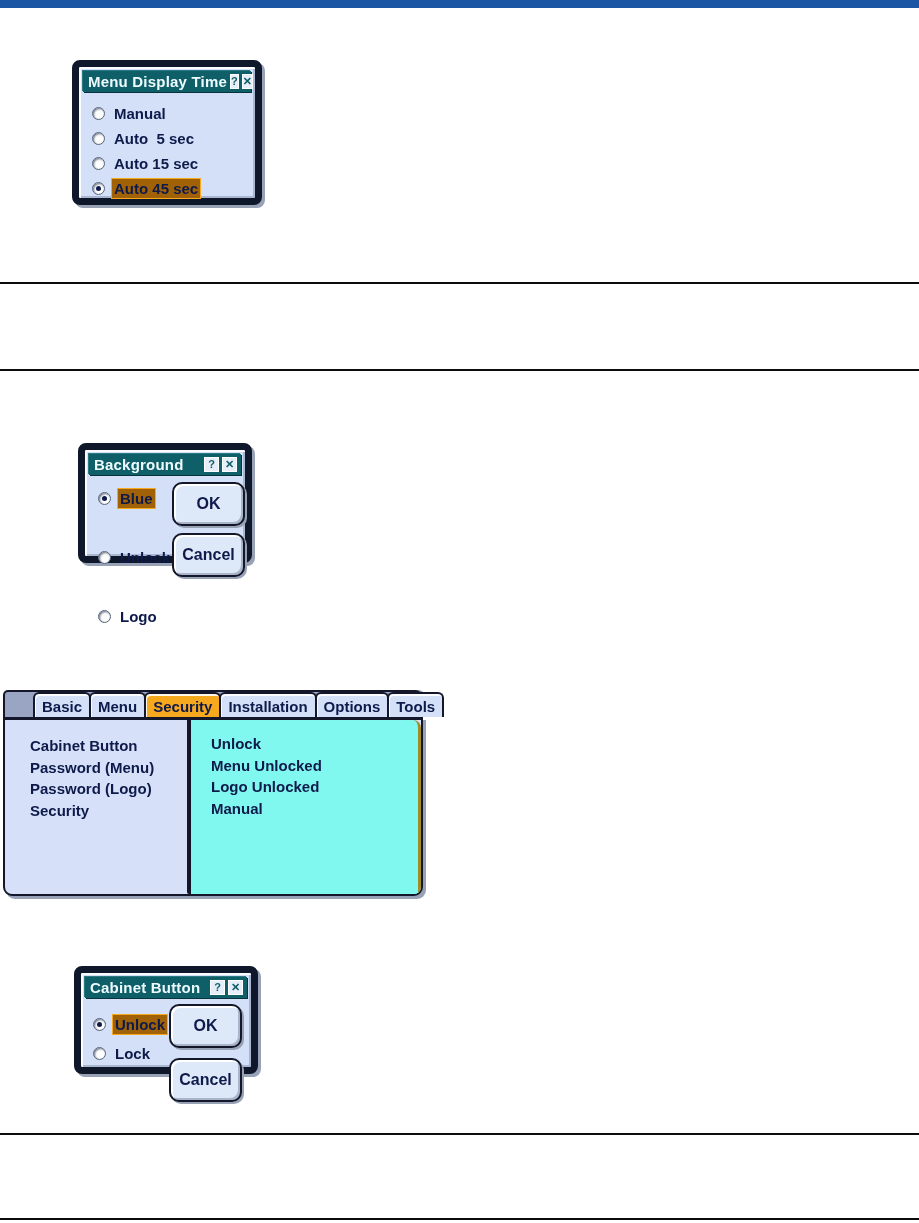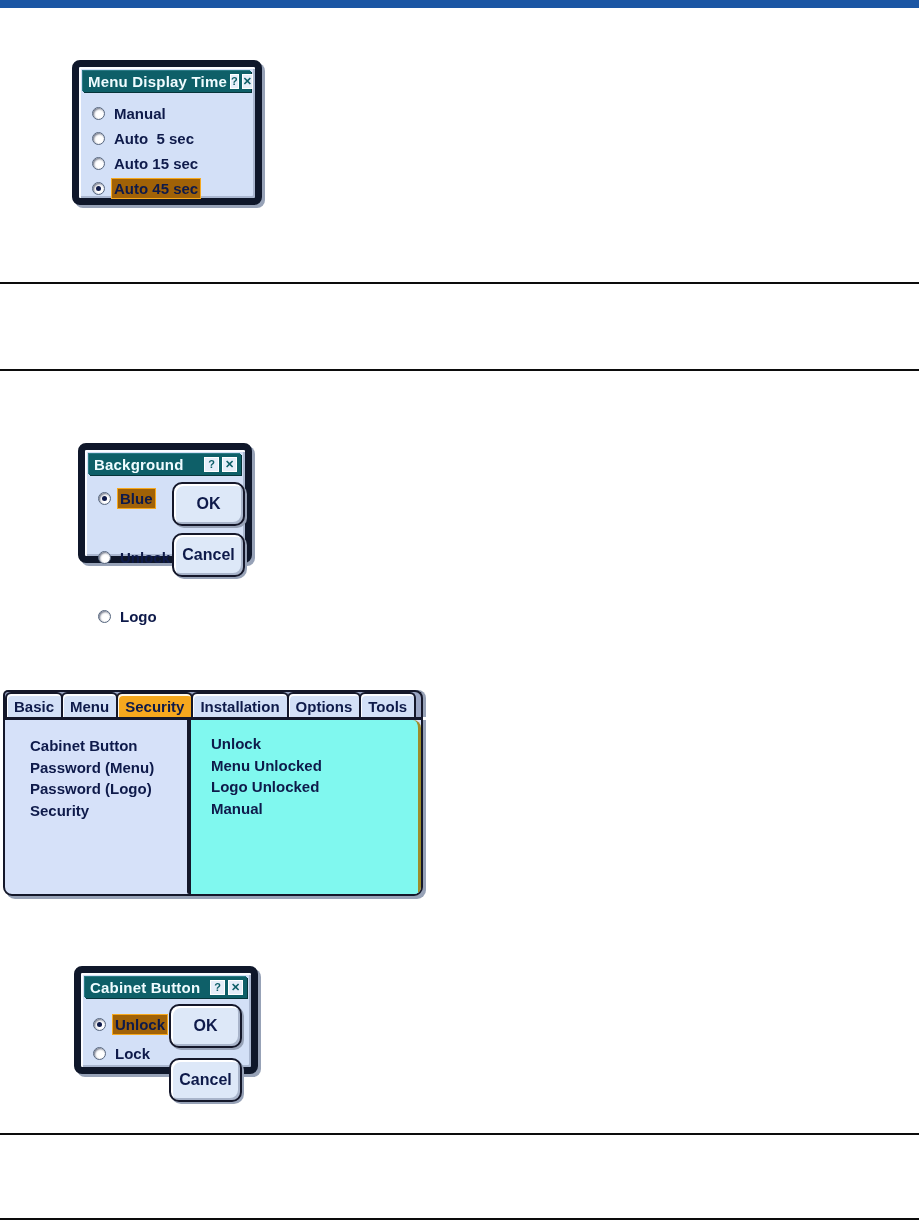--- a/index.html
+++ b/index.html
@@ -67,20 +67,21 @@
   #dlg-cab .opts { flex:1; padding-top:6px; }
   #dlg-cab .opt-row { height:29px; }
   #dlg-cab .btn-col { gap:10px; }
 
   
   .tabstrip {
     position:absolute; left:3px; top:690px; width:420px; height:27px;
     background:#9aa5c3; border:2px solid #14172a; border-bottom:none;
     border-radius:5px 8px 0 0; display:flex; align-items:stretch;
     box-shadow: 3px 0 0 #97a2b7;
+    padding-left: 28px;
   }
   .tab {
     background:#d3e0f7; border:2px solid #14172a; border-bottom:none;
     border-radius:6px 6px 0 0; margin:0 -2px 0 0; padding:1px 7px 0 7px;
     font-size:15px; color:#0e1a4a; display:flex; align-items:center;
     box-shadow: inset 1px 2px 0 rgba(255,255,255,.9); white-space:nowrap; cursor:default;
   }
   .tab.selected { background:#f6a81e; position:relative; z-index:2; }
   .panel {
     position:absolute; left:3px; top:717px; width:420px; height:179px;

